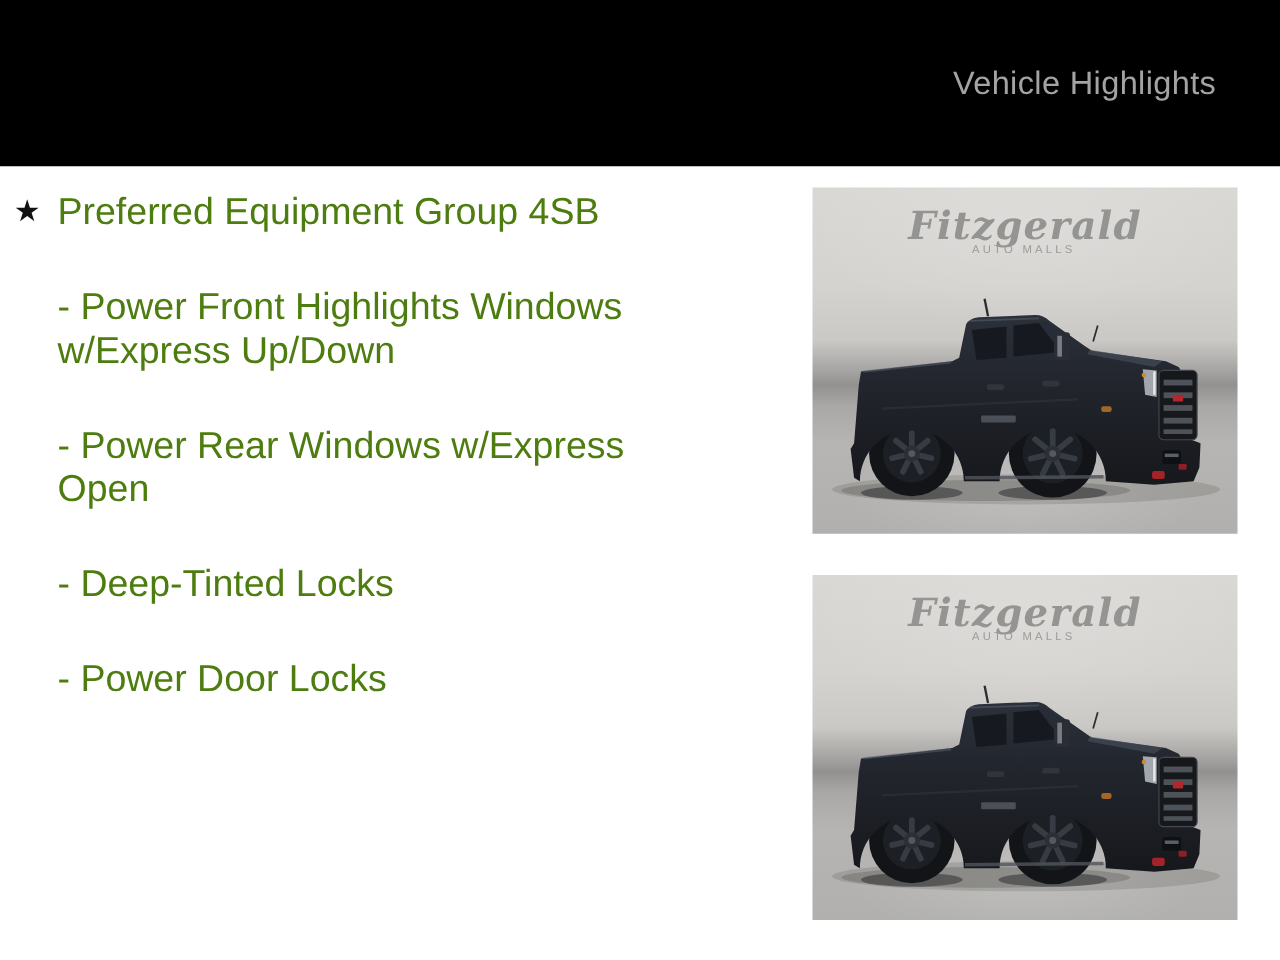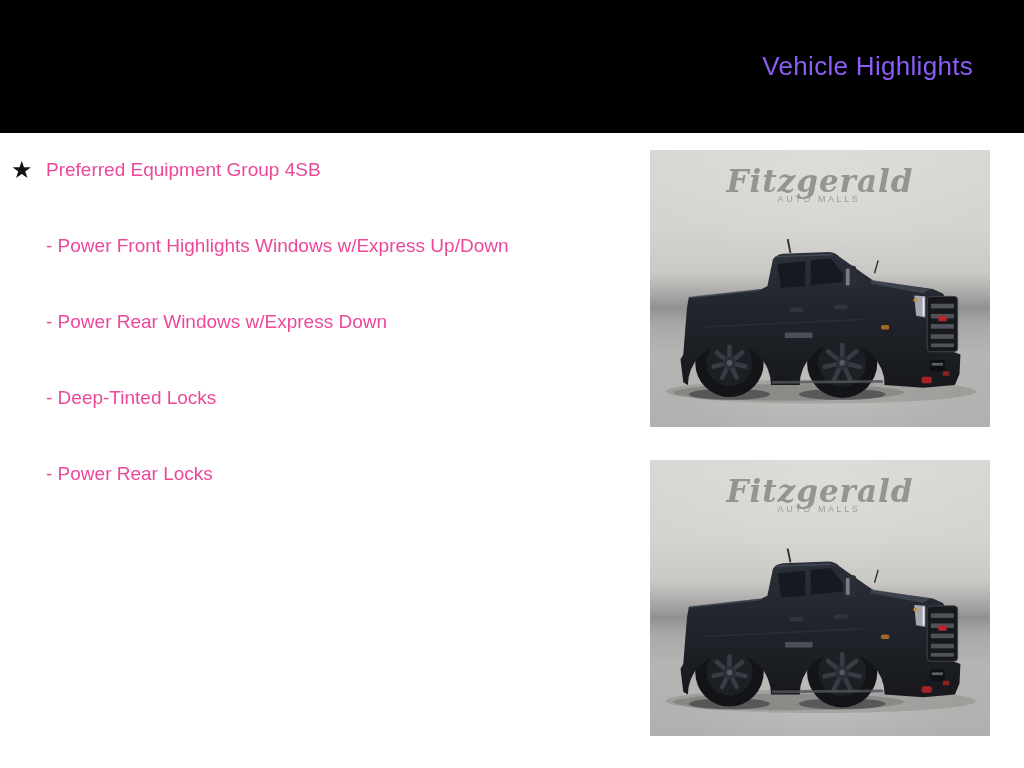--- a/index.html
+++ b/index.html
@@ -11,21 +11,21 @@
     overflow: hidden;
   }
 
   
   .topbar {
     width: 1024px; height: 133px;
     background: #000000;
     display: flex; align-items: center; justify-content: flex-end;
   }
   .topbar .title {
-    color: #8b5cf6;
+    color: #a3a3a3;
     font-size: 26px;
     padding-right: 51px;
     letter-spacing: 0.3px;
   }
 
   
   .content { display: flex; width: 1024px; }
 
   .features {
     padding: 19px 0 0 11px;
@@ -34,23 +34,23 @@
   .bullet-row { display: flex; align-items: flex-start; }
   .star {
     width: 35px;
     font-size: 24px;
     line-height: 35px;
     color: #111111;
     flex: 0 0 35px;
   }
   .feature-text {
     width: 512px;
-    font-size: 19px;
+    font-size: 30px;
     line-height: 35px;
-    color: #ec4899;
+    color: #4d7c0f;
   }
   .feature-text p { margin: 0 0 41px 0; }
   .feature-text p:last-child { margin-bottom: 0; }
 
   
   .photos {
     flex: 0 0 auto;
     margin-left: auto;
     padding: 17px 34px 0 0;
     display: flex; flex-direction: column; gap: 33px;
@@ -215,23 +215,23 @@
 </header>
 
 <main class="content">
 
   <section class="features">
     <div class="bullet-row">
       <span class="star">★</span>
       <div class="feature-text">
         <p>Preferred Equipment Group 4SB</p>
         <p>- Power Front Highlights Windows w/Express Up/Down</p>
-        <p>- Power Rear Windows w/Express Down</p>
+        <p>- Power Rear Windows w/Express Open</p>
         <p>- Deep-Tinted Locks</p>
-        <p>- Power Rear Locks</p>
+        <p>- Power Door Locks</p>
       </div>
     </div>
   </section>
 
   <aside class="photos">
 
     <figure class="photo" style="margin:0">
       <svg class="truck-svg" viewBox="0 0 368 277">
         <use href="#truck-art"></use>
       </svg>

